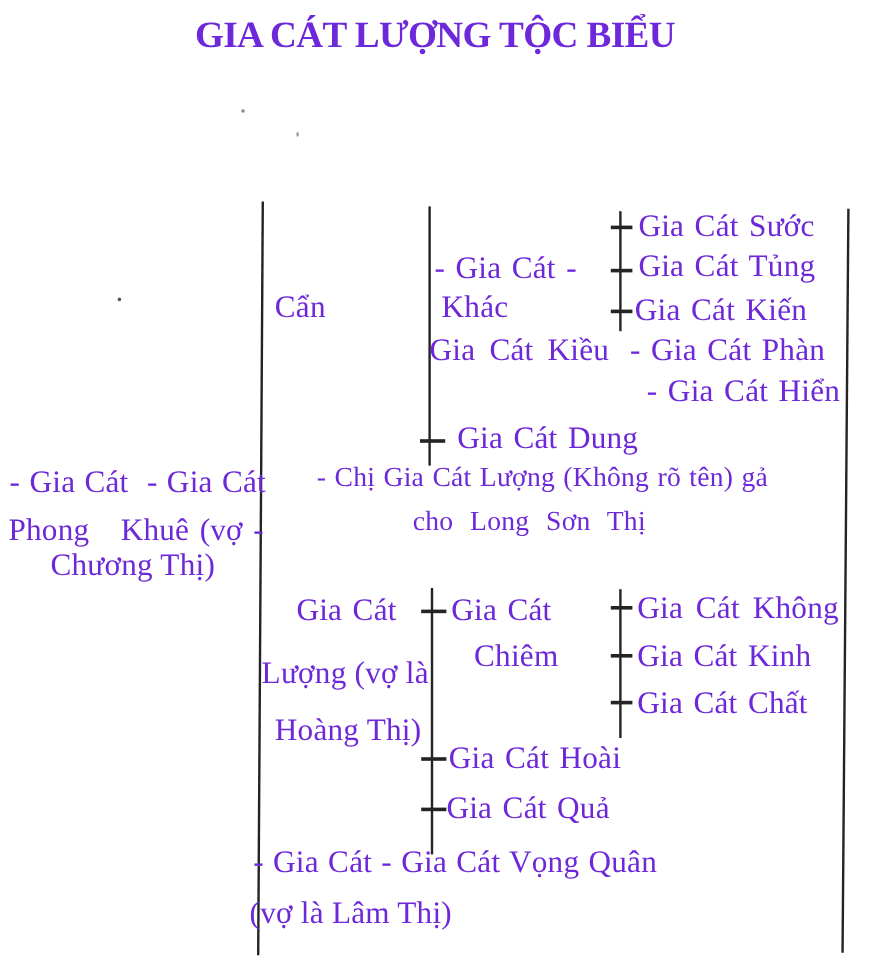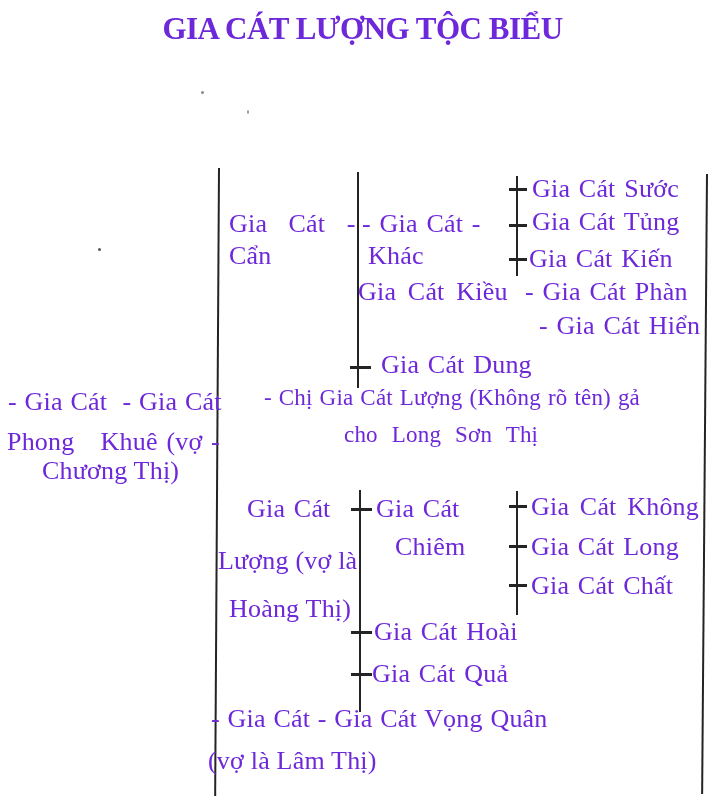--- a/index.html
+++ b/index.html
@@ -46,21 +46,20 @@
   <div class="tick" style="left:351px;top:631px;width:21px;"></div>
   <div class="tick" style="left:351px;top:673px;width:21px;"></div>
   <div class="tick" style="left:509px;top:505px;width:18px;"></div>
   <div class="tick" style="left:509px;top:545px;width:18px;"></div>
   <div class="tick" style="left:509px;top:584px;width:18px;"></div>
 
   <div class="t ws1" style="left:8px;top:389px;">- Gia Cát  - Gia Cát</div>
   <div class="t ws2" style="left:7px;top:429px;">Phong   Khuê (vợ -</div>
   <div class="t" style="left:42px;top:458px;">Chương Thị)</div>
 
-  <div class="t ws4" style="left:229px;top:211px;">Gia  Cát  -</div>
   <div class="t" style="left:229px;top:243px;">Cẩn</div>
 
   <div class="t ws2" style="left:362px;top:211px;">- Gia Cát -</div>
   <div class="t" style="left:368px;top:243px;">Khác</div>
   <div class="t ws5" style="left:358px;top:279px;">Gia Cát Kiều</div>
   <div class="t ws2" style="left:381px;top:352px;">Gia Cát Dung</div>
 
   <div class="t ws2" style="left:532px;top:176px;">Gia Cát Sước</div>
   <div class="t ws2" style="left:529px;top:246px;">Gia Cát Kiến</div>
   <div class="t ws2" style="left:532px;top:209px;">Gia Cát Tủng</div>
@@ -73,19 +72,19 @@
   <div class="t ws2" style="left:247px;top:496px;">Gia Cát</div>
   <div class="t" style="left:218px;top:548px;text-align:right;">Lượng (vợ là</div>
   <div class="t" style="left:229px;top:596px;">Hoàng Thị)</div>
 
   <div class="t ws2" style="left:376px;top:496px;">Gia Cát</div>
   <div class="t" style="left:395px;top:534px;">Chiêm</div>
   <div class="t ws2" style="left:374px;top:619px;">Gia Cát Hoài</div>
   <div class="t ws2" style="left:372px;top:661px;">Gia Cát Quả</div>
 
   <div class="t ws4" style="left:531px;top:494px;">Gia Cát Không</div>
-  <div class="t ws2" style="left:531px;top:534px;">Gia Cát Long</div>
+  <div class="t ws2" style="left:531px;top:534px;">Gia Cát Kinh</div>
   <div class="t ws2" style="left:531px;top:573px;font-family:Liberation Serif, serif;">Gia Cát Chất</div>
 
   <div class="t ws1" style="left:211px;top:706px;">- Gia Cát - Gia Cát Vọng Quân</div>
   <div class="t" style="left:208px;top:748px;">(vợ là Lâm Thị)</div>
 
 </div>
 
 </body></html>

